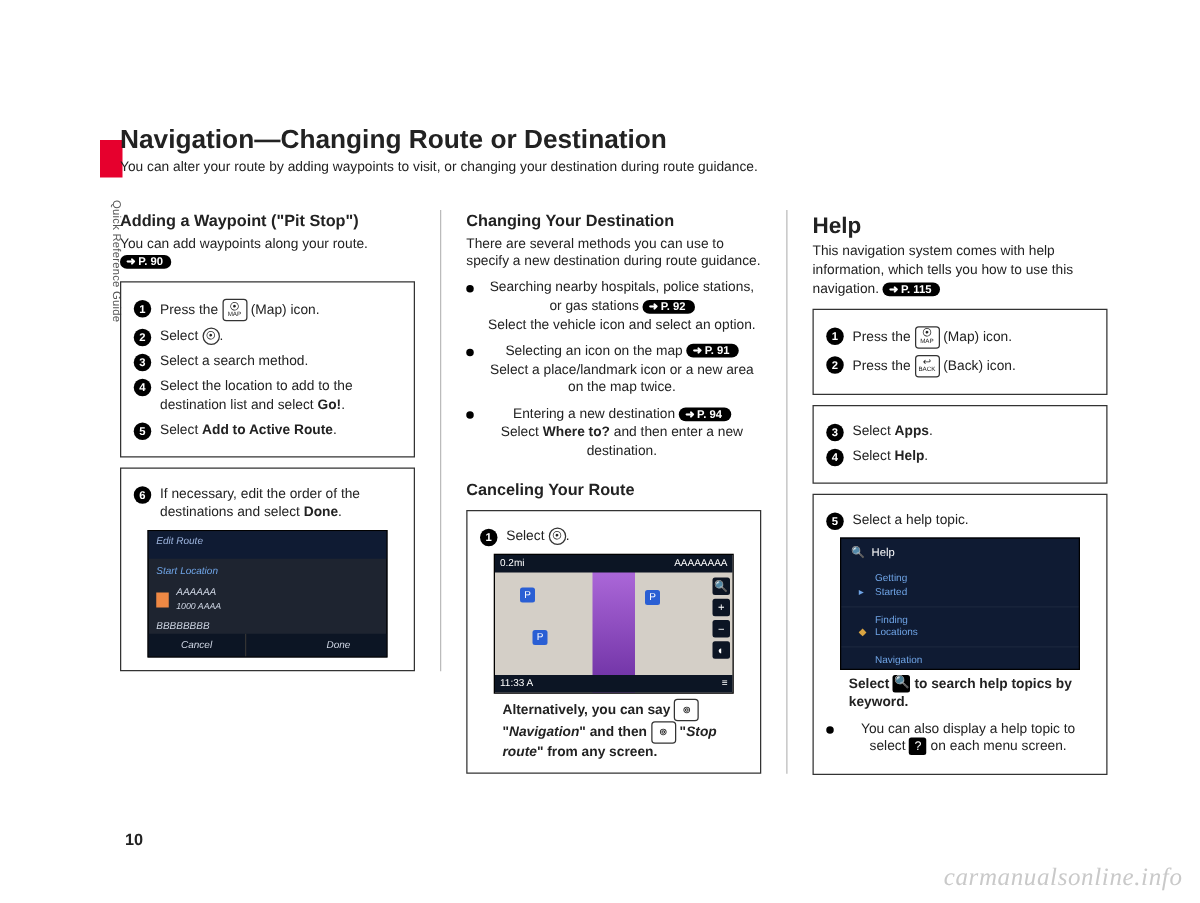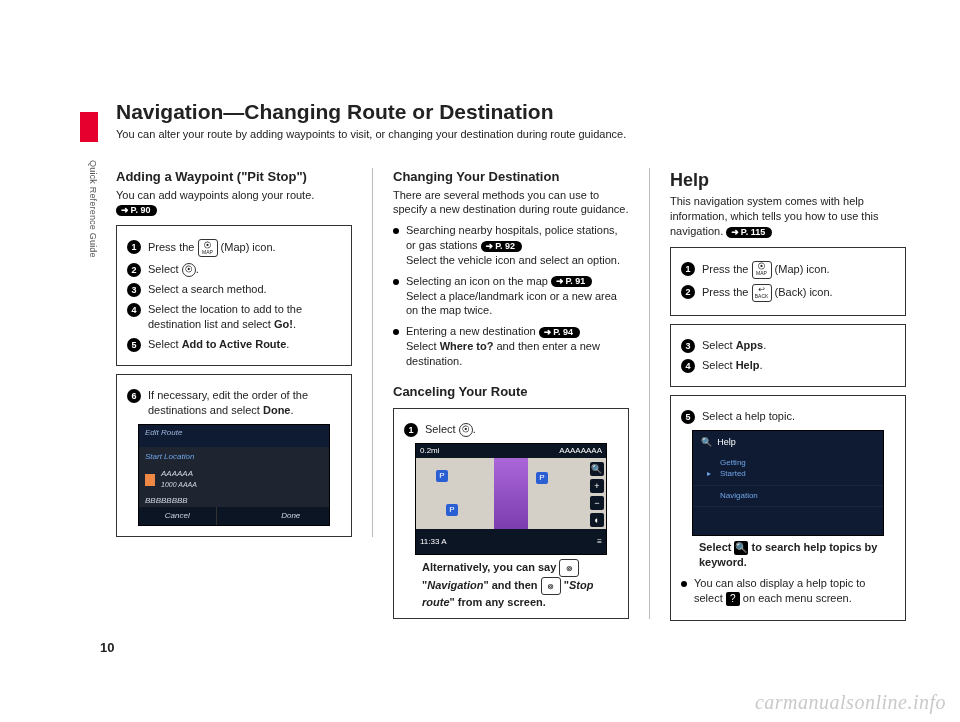--- a/index.html
+++ b/index.html
@@ -8,21 +8,21 @@
     font-family: Arial, Helvetica, sans-serif;
     background: #fff;
     color: #222;
     width: 960px;
     height: 722px;
     position: relative;
     overflow: hidden;
   }
   .page {
     position: absolute;
-    left: 116px;
+    left: 96px;
     top: 100px;
     width: 790px;
     height: 560px;
   }
   .red-tab {
     position: absolute;
     left: 80px;
     top: 112px;
     width: 18px;
     height: 30px;
@@ -36,21 +36,21 @@
     height: 140px;
     font-size: 9px;
     color: #555;
     writing-mode: vertical-rl;
     text-align: left;
     letter-spacing: 0.2px;
   }
   .page-number {
     position: absolute;
     left: 100px;
-    top: 640px;
+    top: 664px;
     font-size: 13px;
     font-weight: bold;
   }
   .watermark {
     position: absolute;
     right: 14px;
     bottom: 8px;
     color: #c9c9c9;
     font-size: 20px;
     font-style: italic;
@@ -150,20 +150,21 @@
 
   ul.bullets {
     list-style: none;
     padding: 0;
     margin: 6px 0 0 0;
   }
   ul.bullets > li {
     display: flex;
     gap: 7px;
     margin: 6px 0;
+    text-align: center;
   }
   ul.bullets .dot {
     flex: 0 0 auto;
     width: 6px; height: 6px;
     background: #000;
     border-radius: 50%;
     margin-top: 5px;
   }
   ul.bullets .btext { flex: 1; }
 
@@ -216,21 +217,21 @@
   .mock.edit .header { background:#0f1b33; height:16px; padding:3px 6px; color:#9db4dd; font-size:8px;}
   .mock.edit .row { display:flex; align-items:center; height:22px; padding:0 6px; gap:6px;}
   .mock.edit .flag { width:10px;height:12px;background:#e84; display:inline-block;}
   .mock.edit .footer{position:absolute;bottom:0;left:0;right:0;height:18px;background:#0c1524;display:flex;gap:36px;}
   .mock.edit .footer div{flex:1;text-align:center;line-height:18px;border-right:1px solid #333;font-size:8px;}
   .mock.edit .footer div:last-child{border-right:none;}
 
   .mock.nav { width:190px; height:110px; background:#d4cfc7; position:relative;}
   .mock.nav .road{position:absolute;left:50%;top:0;bottom:0;width:34px;transform:translateX(-50%);background:linear-gradient(#b46fe0,#6b2ea1);}
   .mock.nav .topbar{position:absolute;top:0;left:0;right:0;height:14px;background:#0c1524;display:flex;justify-content:space-between;padding:0 4px;color:#fff;font-size:8px;align-items:center;}
-  .mock.nav .botbar{position:absolute;bottom:0;left:0;right:0;height:25px;background:#0c1524;display:flex;justify-content:space-between;padding:0 4px;color:#fff;font-size:8px;align-items:center;}
+  .mock.nav .botbar{position:absolute;bottom:0;left:0;right:0;height:14px;background:#0c1524;display:flex;justify-content:space-between;padding:0 4px;color:#fff;font-size:8px;align-items:center;}
   .mock.nav .side{position:absolute;right:2px;top:18px;display:flex;flex-direction:column;gap:3px;}
   .mock.nav .side span{width:14px;height:14px;background:#0c1524;color:#fff;display:flex;align-items:center;justify-content:center;font-size:9px;border-radius:2px;}
   .mock.nav .p{position:absolute;width:12px;height:12px;background:#2a5fd4;color:#fff;font-size:8px;display:flex;align-items:center;justify-content:center;border-radius:2px;}
 
   .mock.help{ width:190px; height:104px; background:#0f1b33; }
   .mock.help .hh{ padding:5px 8px; color:#fff; font-size:9px; display:flex; align-items:center; gap:5px;}
   .mock.help .item{ padding:5px 14px; font-size:8px; color:#6fa4e6; border-bottom:1px solid rgba(255,255,255,.05);}
   .mock.help .item.g{color:#9db4dd}
   .mock.help .item span{display:inline-block;width:8px;margin-right:5px;color:#6fa4e6}
 
@@ -449,20 +450,21 @@
             <span class="num">5</span>
             <span class="step-text">Select a help topic.</span>
           </li>
         </ol>
         <div class="mock help">
           <div class="hh">
               <span>🔍</span>
               <span>Help</span>
             </div>
           <div class="item"><span>▸</span><span>Getting Started</span></div>
+          <div class="item g"><span style="color:#d9a441">◆</span><span>Finding Locations</span></div>
           <div class="item"><span> </span><span>Navigation</span></div>
         </div>
         <p class="subnote">
           <span>Select </span><span class="icon-square-black">🔍</span><span> to search help topics by keyword.</span>
         </p>
         <ul class="bullets">
           <li>
               <span class="dot"></span>
             <span class="btext">
               <span>You can also display a help topic to select </span><span class="icon-square-black">?</span><span> on each menu screen.</span>

